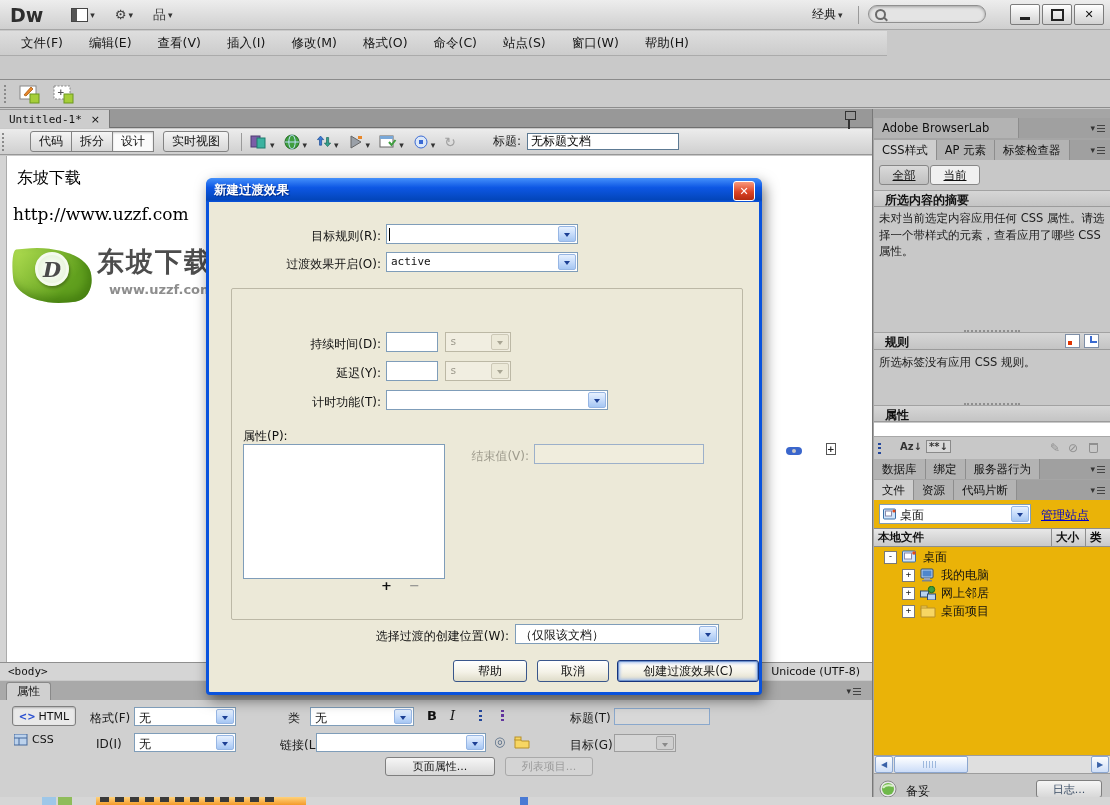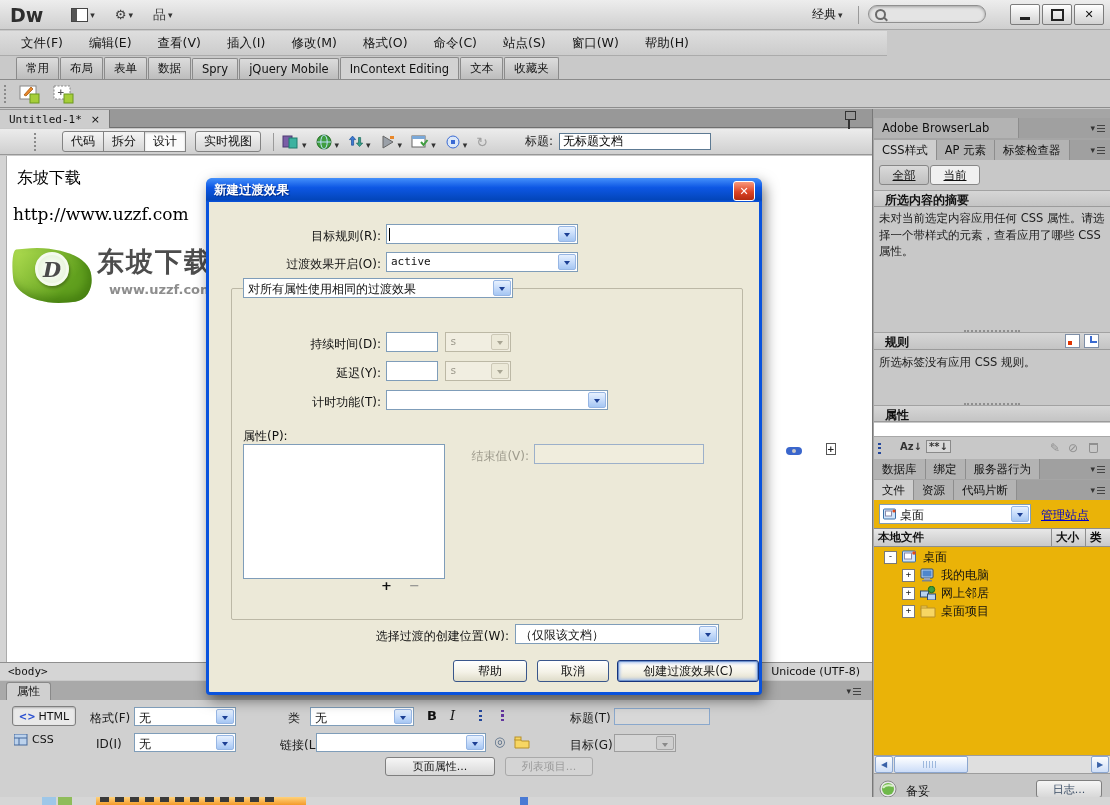--- a/index.html
+++ b/index.html
@@ -27,21 +27,21 @@
   .instab{border:1px solid #8b8b8b;border-bottom:none;padding:3px 9px;background:linear-gradient(#dcdcdc,#bdbdbd);font-size:11.5px;margin-right:1px;border-radius:2px 2px 0 0;white-space:nowrap;}
   .instab.active{background:#d2d2d2;padding-top:4px;}
   .insicons{left:0;top:79px;width:1110px;height:29px;background:#cbcbcb;border-top:1px solid #8b8b8b;border-bottom:1px solid #8d8d8d;display:flex;align-items:center;}
   .grip{width:4px;height:18px;border-left:2px dotted #8a8a8a;margin:0 8px 0 4px;}
   .insico{margin-right:10px;display:inline-flex;}
   
   .doctabs{left:0;top:109px;width:872px;height:19px;background:#989898;border-bottom:1px solid #6f6f6f;}
   .doctab{left:0;top:1px;height:18px;background:#cdcdcd;border-right:1px solid #787878;padding:0 9px;display:flex;align-items:center;gap:9px;font-size:11px;}
   .dock{width:9px;height:7px;border:1px solid #333;position:relative;background:#cdcdcd;}
   .dock::before{content:"";position:absolute;width:9px;height:7px;border:1px solid #333;left:-4px;top:-4px;background:#989898;}
-  .dtoolbar{left:0;top:129px;width:1020px;height:26px;background:linear-gradient(#ececec,#cfcfcf);border-bottom:1px solid #979797;display:flex;align-items:center;padding-left:32px;}
+  .dtoolbar{left:0;top:129px;width:1020px;height:26px;background:linear-gradient(#ececec,#cfcfcf);border-bottom:1px solid #979797;display:flex;align-items:center;}
   .vbtn{height:19px;border:1px solid #838383;background:linear-gradient(#f5f5f5,#d6d6d6);padding:0 8px;font-size:12px;display:inline-flex;align-items:center;margin-left:-1px;white-space:nowrap;}
   .vbtn.first{border-radius:3px 0 0 3px;margin-left:14px;}
   .vbtn.last{border-radius:0 3px 3px 0;}
   .vbtn.active{background:#fbfbfb;box-shadow:inset 0 1px 2px rgba(0,0,0,.2);}
   .vbtn.solo{border-radius:3px;margin-left:9px;}
   .tsep{width:1px;height:18px;background:#9a9a9a;margin:0 8px 0 12px;}
   .tbi{display:inline-flex;align-items:flex-end;margin-right:9px;}
   .tinput{width:152px;height:17px;border:1px solid #5d7a93;background:#fff;font-size:12px;padding:0 3px;box-sizing:border-box;}
   .canvas{left:0;top:156px;width:872px;height:506px;background:#fff;}
   .lstrip{left:0;top:156px;width:7px;height:506px;background:#d4d4d4;border-right:1px solid #ababab;}
@@ -164,31 +164,20 @@
     <span class="mitem">查看(V)</span>
     <span class="mitem">插入(I)</span>
     <span class="mitem">修改(M)</span>
     <span class="mitem">格式(O)</span>
     <span class="mitem">命令(C)</span>
     <span class="mitem">站点(S)</span>
     <span class="mitem">窗口(W)</span>
     <span class="mitem">帮助(H)</span>
   </div>
 
-  <div class="abs instabs">
-    <span class="instab">常用</span>
-    <span class="instab">布局</span>
-    <span class="instab">表单</span>
-    <span class="instab">数据</span>
-    <span class="instab">Spry</span>
-    <span class="instab">jQuery Mobile</span>
-    <span class="instab active">InContext Editing</span>
-    <span class="instab">文本</span>
-    <span class="instab">收藏夹</span>
-  </div>
   <div class="abs insicons">
     <span class="grip"></span>
     <span class="insico">
       <svg width="24" height="22" viewBox="0 0 24 22">
         <rect x="2" y="3" width="16" height="13" fill="#fff" stroke="#888"></rect>
         <rect x="12" y="11" width="9" height="9" fill="#a6ce39" stroke="#6d9821"></rect>
         <path d="M6 12 L13 4 L15 6 L8 13 Z" fill="#e8872a" stroke="#a85a10" stroke-width="0.8"></path>
       </svg>
     </span>
     <span class="insico">
@@ -473,24 +462,20 @@
     <span class="rl" style="left:20px;width:152px;top:50px">目标规则(R):</span>
     <div class="cmb" style="left:177px;top:46px;width:192px"><span class="caretline"></span><span class="a"></span></div>
 
     <span class="rl" style="left:20px;width:152px;top:78px">过渡效果开启(O):</span>
     <div class="cmb" style="left:177px;top:74px;width:192px">
         <span class="v mono" style="font-size:11px">active</span>
         <span class="a"></span>
       </div>
 
     <div class="grp" style="left:22px;top:110px;width:510px;height:330px"></div>
-    <div class="cmb" style="left:34px;top:100px;width:270px">
-        <span class="v">对所有属性使用相同的过渡效果</span>
-        <span class="a"></span>
-      </div>
 
     <span class="rl" style="left:40px;width:132px;top:158px">持续时间(D):</span>
     <input class="inp" style="left: 177px; top: 154px; width: 52px; height: 20px;">
     <div class="cmb dis" style="left:236px;top:154px;width:66px">
         <span class="v mono" style="font-size:11px">s</span>
         <span class="a"></span>
       </div>
 
     <span class="rl" style="left:40px;width:132px;top:187px">延迟(Y):</span>
     <input class="inp" style="left: 177px; top: 183px; width: 52px; height: 20px;">

